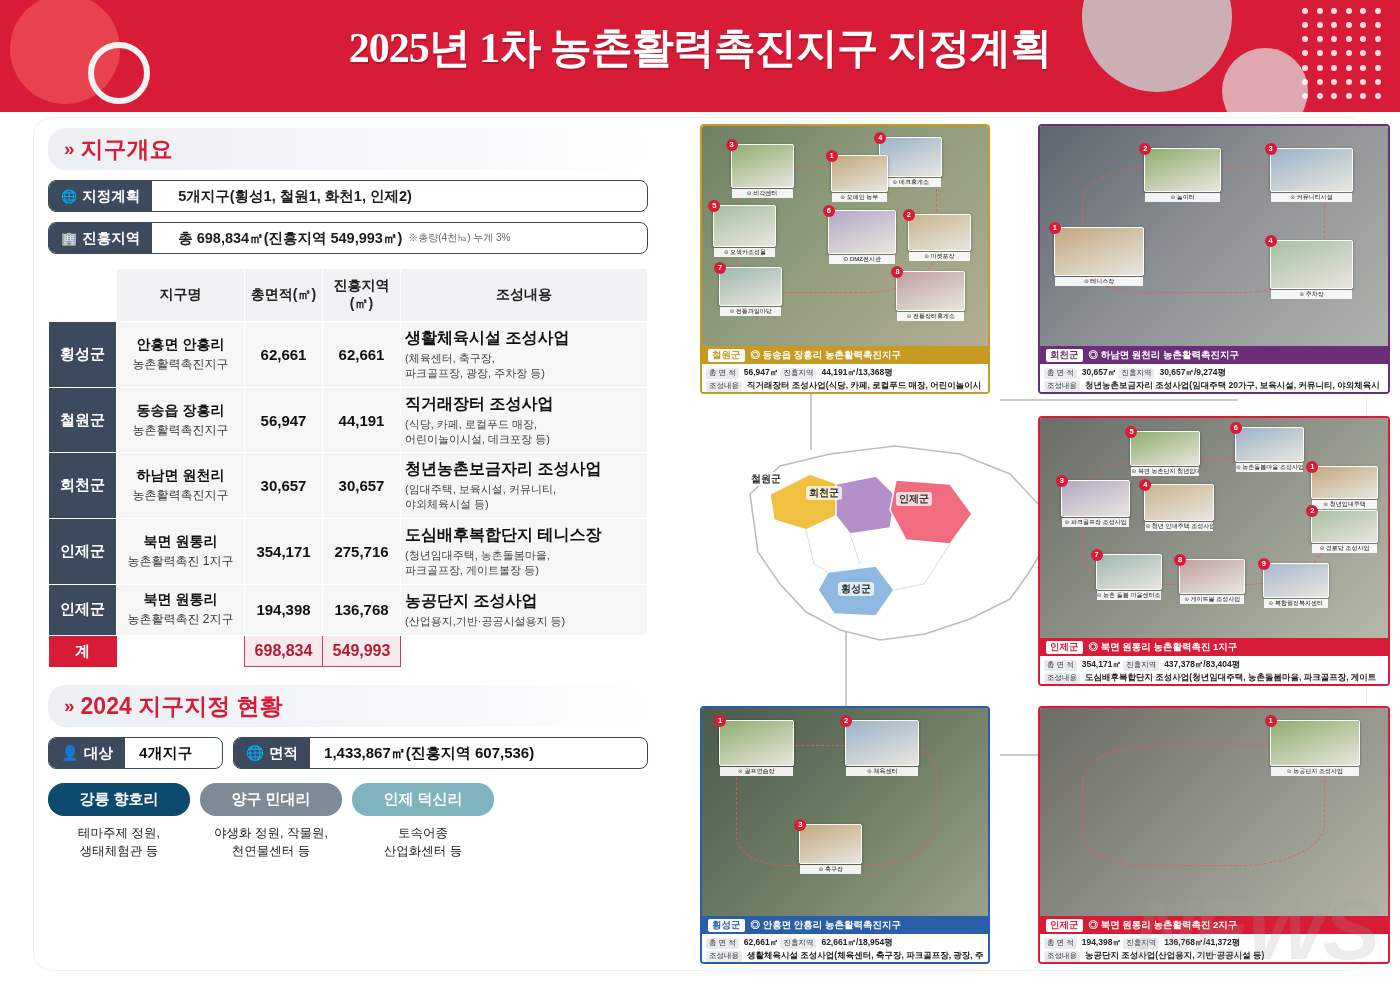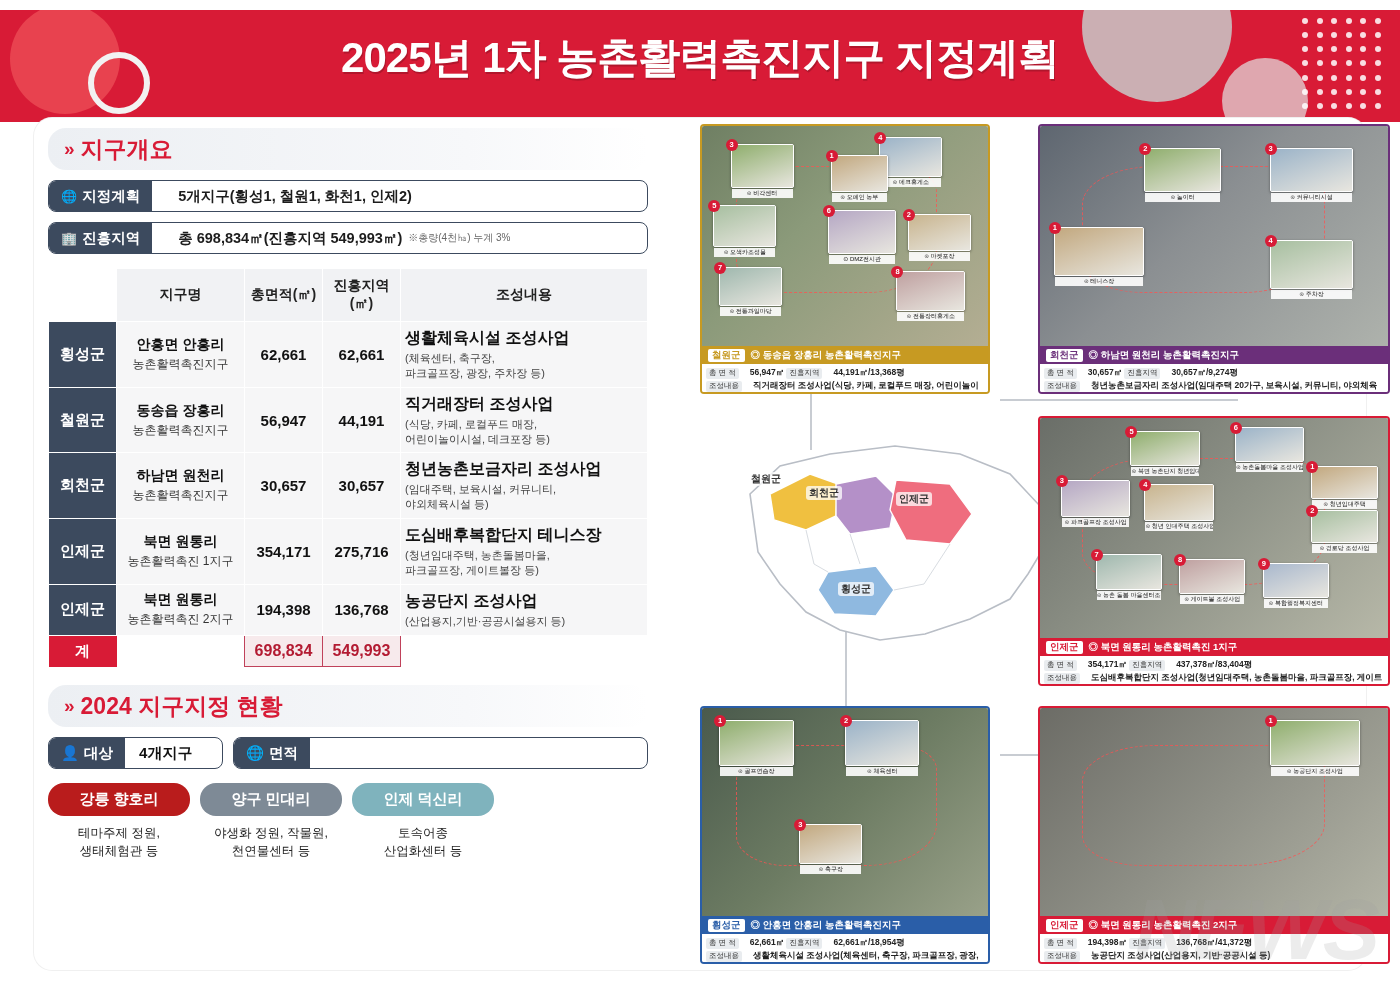--- a/index.html
+++ b/index.html
@@ -7,23 +7,24 @@
   body {
     width:1400px; height:989px;
     font-family:"Liberation Sans", sans-serif;
     background:#ffffff;
     position:relative;
     overflow:hidden;
   }
 
   
   .banner {
-    position:absolute; left:0; top:10px; width:1400px; height:112px;
+    position:absolute; left:0; top:0; width:1400px; height:112px;
     background:#d81b36;
     overflow:hidden;
+    font-family:Liberation Serif, serif;
   }
   .banner .deco-circle-1 {
     position:absolute; width:110px; height:110px; border-radius:50%;
     background:#e8424f; left:10px; top:-6px;
   }
   .banner .deco-ring {
     position:absolute; width:62px; height:62px; border-radius:50%;
     border:6px solid #f2f2f2; left:88px; top:42px; background:transparent;
   }
   .banner .deco-grey-right {
@@ -122,21 +123,21 @@
   }
   .tag-body { margin-top:8px; font-size:12.5px; color:#222; line-height:1.45; }
 
   
   .right { position:absolute; left:700px; top:124px; width:690px; height:840px; }
 
   .panel { position:absolute; border-radius:4px; overflow:hidden; color:#fff; }
   .panel .photo { position:absolute; left:0; top:0; right:0; bottom:46px; }
   .panel .bar { position:absolute; left:0; right:0; bottom:28px; height:18px; display:flex; align-items:center; gap:6px; padding:0 6px; font-size:9.5px; font-weight:bold; }
   .panel .meta { position:absolute; left:0; right:0; bottom:0; height:28px; background:#ffffff; color:#222; font-size:8px; padding:2px 4px; line-height:1.45; }
-  .panel .meta .lbl { display:inline-block; background:#e9ecef; color:#333; border-radius:2px; padding:0 3px; margin-right:11px; font-size:7.5px; }
+  .panel .meta .lbl { display:inline-block; background:#e9ecef; color:#333; border-radius:2px; padding:0 3px; margin-right:5px; font-size:7.5px; }
   .panel .meta b { font-size:8.5px; }
 
   
   .thumb { position:absolute; background:#fff; border:1.5px solid #fff; box-shadow:0 1px 3px rgba(0,0,0,.4); border-radius:2px; }
   .thumb .img { width:100%; height:100%; }
   .thumb .cap { position:absolute; left:0; right:0; bottom:-11px; font-size:6px; color:#111; background:rgba(255,255,255,.9); text-align:center; white-space:nowrap; overflow:hidden; }
   .badge { position:absolute; left:-6px; top:-6px; width:12px; height:12px; border-radius:50%; background:#d81b36; color:#fff; font-size:7.5px; line-height:12px; text-align:center; font-weight:bold; }
 
   
   .centermap { position:absolute; left:10px; top:300px; width:360px; height:250px; }
@@ -329,26 +330,27 @@
           <span>👤</span>
           <span>대상</span>
         </div>
         <div class="v">4개지구</div>
       </div>
       <div class="pill" style="width:415px; margin-left:10px;">
         <div class="k">
           <span>🌐</span>
           <span>면적</span>
         </div>
+        <div class="v">1,433,867㎡(진흥지역 607,536)</div>
       </div>
     </div>
 
     <div class="tag-grid" id="tag-grid">
         <div class="tag-card">
-          <div class="tag-head" style="background: #b91c1c;">강릉 향호리</div>
+          <div class="tag-head" style="background: #0c4a6e;">강릉 향호리</div>
           <div class="tag-body">테마주제 정원,<br>생태체험관 등</div>
         </div>
         <div class="tag-card">
           <div class="tag-head" style="background: rgb(126, 138, 150);">양구 민대리</div>
           <div class="tag-body">야생화 정원, 작물원,<br>천연물센터 등</div>
         </div>
         <div class="tag-card">
           <div class="tag-head" style="background: rgb(127, 179, 189);">인제 덕신리</div>
           <div class="tag-body">토속어종<br>산업화센터 등</div>
         </div>

